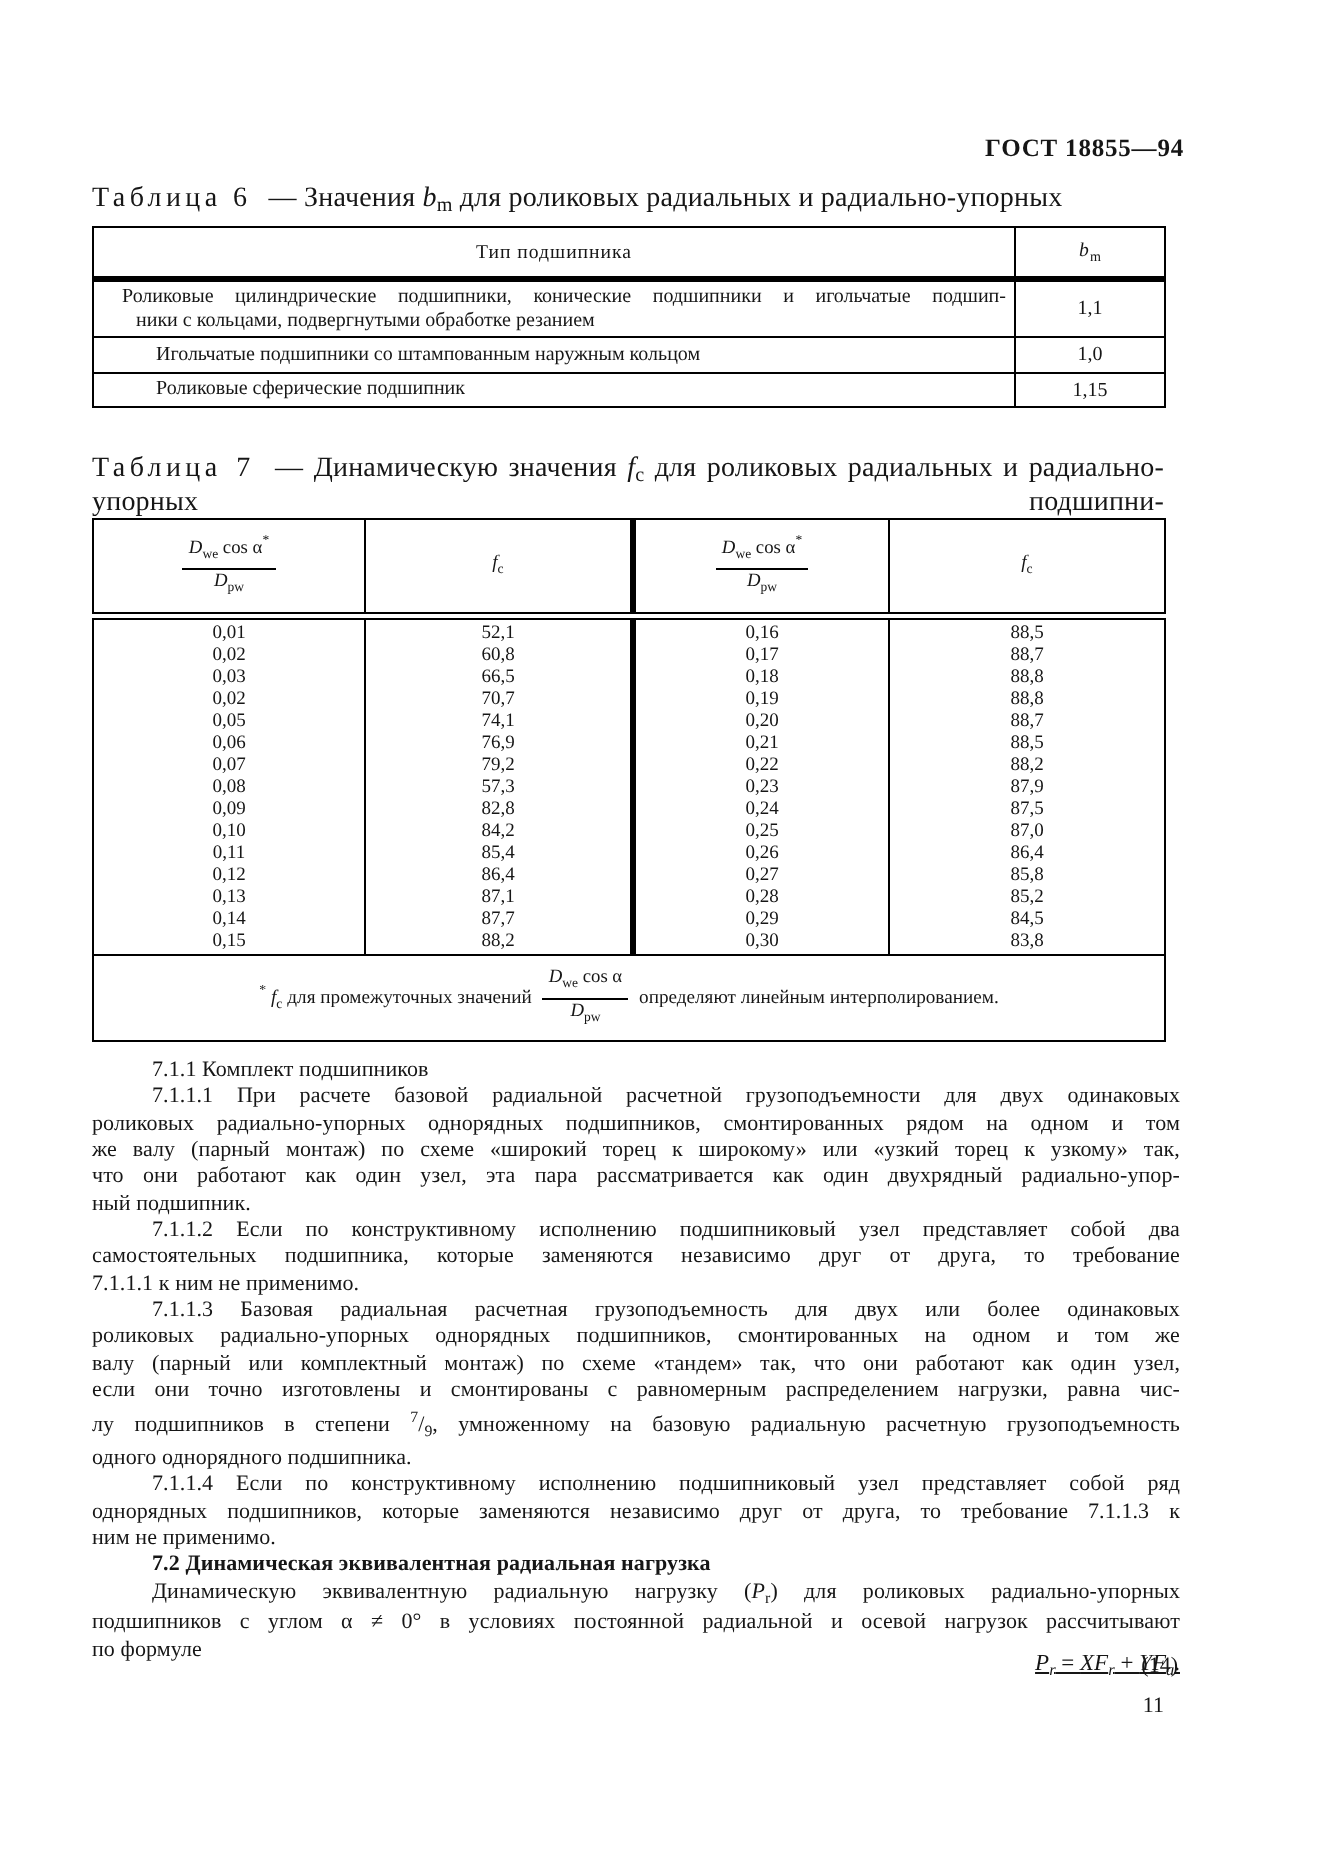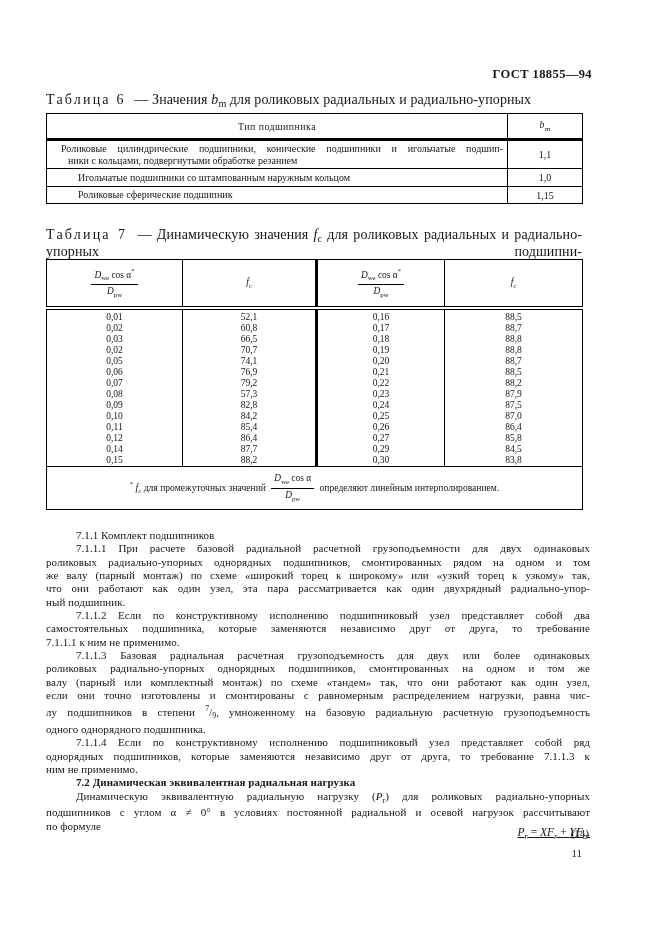--- a/index.html
+++ b/index.html
@@ -217,20 +217,26 @@
           <td class="vth">0,26</td>
           <td class="vt">86,4</td>
         </tr>
         <tr>
           <td>0,12</td>
           <td class="vt">86,4</td>
           <td class="vth">0,27</td>
           <td class="vt">85,8</td>
         </tr>
         <tr>
+          <td>0,13</td>
+          <td class="vt">87,1</td>
+          <td class="vth">0,28</td>
+          <td class="vt">85,2</td>
+        </tr>
+        <tr>
           <td>0,14</td>
           <td class="vt">87,7</td>
           <td class="vth">0,29</td>
           <td class="vt">84,5</td>
         </tr>
         <tr>
           <td>0,15</td>
           <td class="vt">88,2</td>
           <td class="vth">0,30</td>
           <td class="vt">83,8</td>

